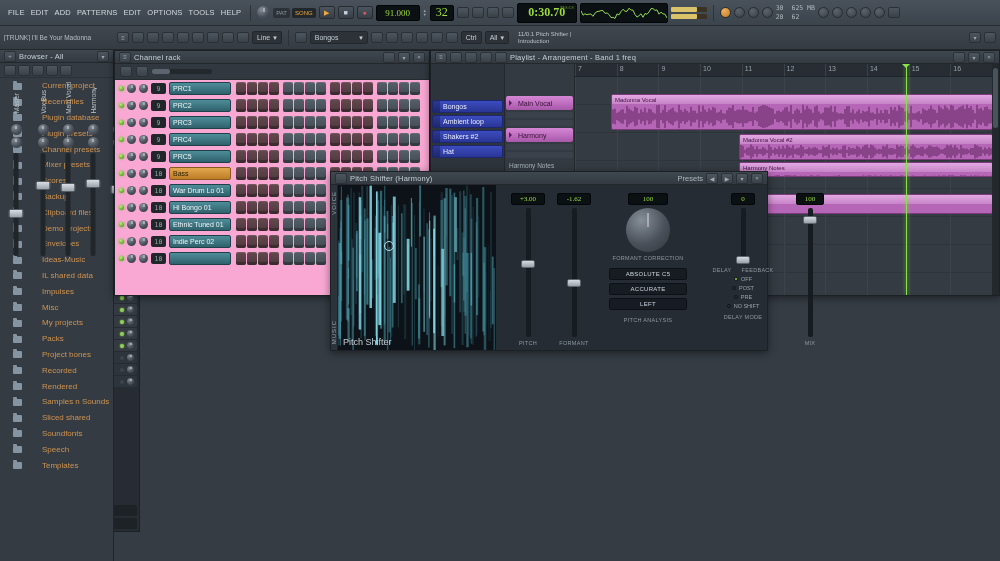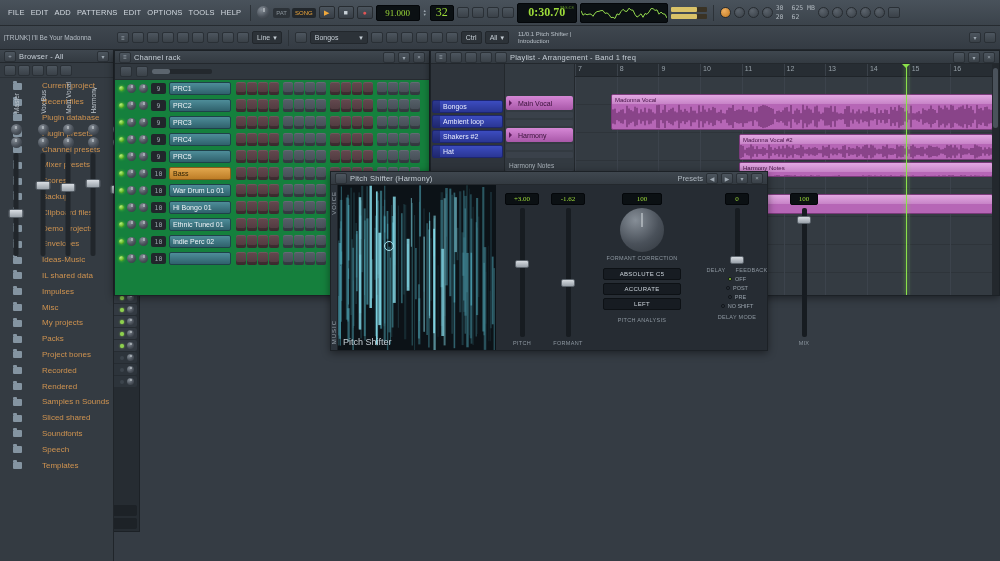--- a/index.html
+++ b/index.html
@@ -31,21 +31,21 @@
 .meters{display:flex;flex-direction:column;gap:2px}
 .meters i{display:block;width:36px;height:5px;background:#3a3325;border-radius:1px;position:relative}
 .meters i::after{content:"";position:absolute;left:0;top:0;bottom:0;width:72%;background:#d9c268;border-radius:1px}
 .stats{display:grid;grid-template-columns:auto auto;gap:1px 8px;font-size:6.5px;color:#aeb6bd;font-family:"DejaVu Sans Mono",monospace;flex:0 0 auto}
 
 .toolbar2{position:absolute;left:0;top:26px;width:1000px;height:24px;background:linear-gradient(#3f474f,#343b43);border-bottom:1px solid #22272c;display:flex;align-items:center;gap:3px;padding:0 4px;z-index:10}
 .hintbox{width:110px;font-size:6.5px;color:#b6bec6;white-space:nowrap;overflow:hidden;flex:0 0 auto}
 .selbox{height:13px;background:#2c3238;border:1px solid #22272c;border-radius:2px;display:flex;align-items:center;gap:3px;padding:0 4px;font-size:7px;color:#c5cdd4;flex:0 0 auto}
 .patinfo{display:flex;flex-direction:column;font-size:6px;color:#b8c0c8;line-height:7px;margin-left:6px;flex:0 0 auto}
 
-.win{position:absolute;background:#15803d;border:1px solid #1c2126;box-shadow:0 2px 8px rgba(0,0,0,.45)}
+.win{position:absolute;background:#f9a8d4;border:1px solid #1c2126;box-shadow:0 2px 8px rgba(0,0,0,.45)}
 .tbar{height:13px;background:linear-gradient(#3f474f,#333a41);display:flex;align-items:center;gap:3px;padding:0 4px;border-bottom:1px solid #23282d;font-size:7.5px;color:#aeb7bf}
 .tbar .title{color:#c6ced6;letter-spacing:.2px;white-space:nowrap}
 .spacer{flex:1}
 
 .browser{left:0;top:50px;width:114px;height:511px;background:#343b42;border-right:1px solid #20252a;position:absolute}
 .btabs{height:15px;display:flex;gap:2px;padding:2px 4px;border-bottom:1px solid #2b3137;align-items:center}
 .bitem{display:flex;align-items:center;gap:20px;height:15.8px;padding:0 3px 0 13px;font-size:8px;color:#cf9350;white-space:nowrap;overflow:hidden}
 .folder{width:9px;height:7px;background:#8494a1;border-radius:1px;position:relative;flex:0 0 auto;margin-top:1px}
 .folder::before{content:"";position:absolute;left:0;top:-2px;width:4px;height:2px;background:#8494a1;border-radius:1px 1px 0 0}
 
@@ -86,21 +86,21 @@
 .vscroll{width:7px;background:#23282d;position:relative;flex:0 0 auto}
 .vscroll::after{content:"";position:absolute;left:1px;right:1px;top:4px;height:60px;background:#4a525b;border-radius:3px}
 
 .plugin{left:330px;top:171px;width:438px;height:180px;z-index:5;display:flex;flex-direction:column;background:#262c33}
 .pg-body{flex:1;display:flex;min-height:0}
 .vtabs{width:13px;background:#2c333b;display:flex;flex-direction:column;justify-content:space-between;align-items:center;padding:6px 0;border-right:1px solid #1d2227}
 .vtabs span{writing-mode:vertical-rl;transform:rotate(180deg);font-size:6px;letter-spacing:1px;color:#97a1aa}
 .spectro{width:158px;position:relative;background:#0c1217;overflow:hidden;flex:0 0 auto}
 .spectro .mark{position:absolute;left:46px;top:56px;width:10px;height:10px;border:1px solid #a8dfeb;border-radius:50%}
 .spectro .wm{position:absolute;left:5px;bottom:3px;font-size:9px;color:#c4cdd4}
-.controls{flex:1;display:flex;padding:8px 8px 4px;gap:10px}
+.controls{flex:1;display:flex;padding:8px 14px 4px;gap:10px}
 .pcol{display:flex;flex-direction:column;align-items:center;gap:3px}
 .valbox{height:12px;min-width:34px;font-size:7px;padding:0 2px}
 .vslider{width:5px;background:#171c21;border-radius:2px;position:relative;flex:1;min-height:30px}
 .vslider .h{position:absolute;left:50%;transform:translateX(-50%);width:14px;height:8px;border-radius:2px;background:linear-gradient(#d6dbe0,#9aa2aa);border:1px solid #5c646c}
 .plabel{font-size:5.5px;color:#8d97a0;text-align:center;letter-spacing:.3px}
 .pbtn{width:78px;height:12px;background:#171c22;border:1px solid #0d1115;border-radius:2px;color:#cdd5dc;font-size:6px;display:flex;align-items:center;justify-content:center;letter-spacing:.3px}
 .bigknob{width:44px;height:44px}
 .radio{display:flex;align-items:center;gap:3px;font-size:5.5px;color:#98a2ab}
 .radio i{width:4px;height:4px;border-radius:50%;background:#2c333a;border:1px solid #11151a;flex:0 0 auto}
 .radio.on i{background:#9ddc3a}

